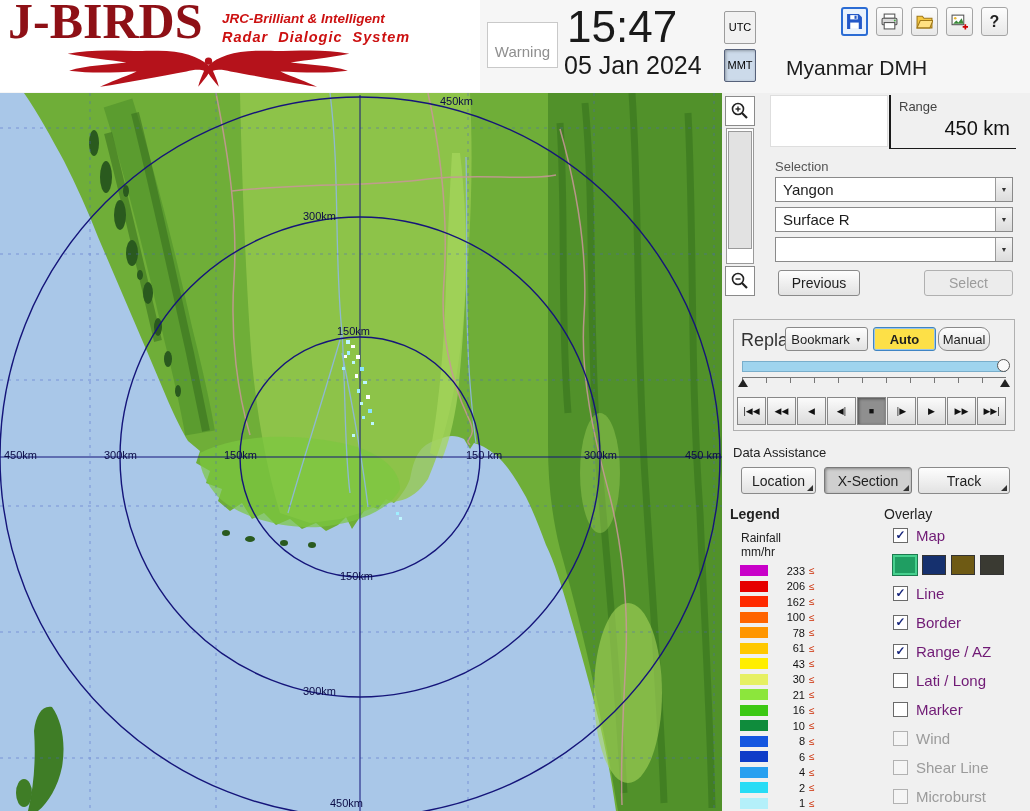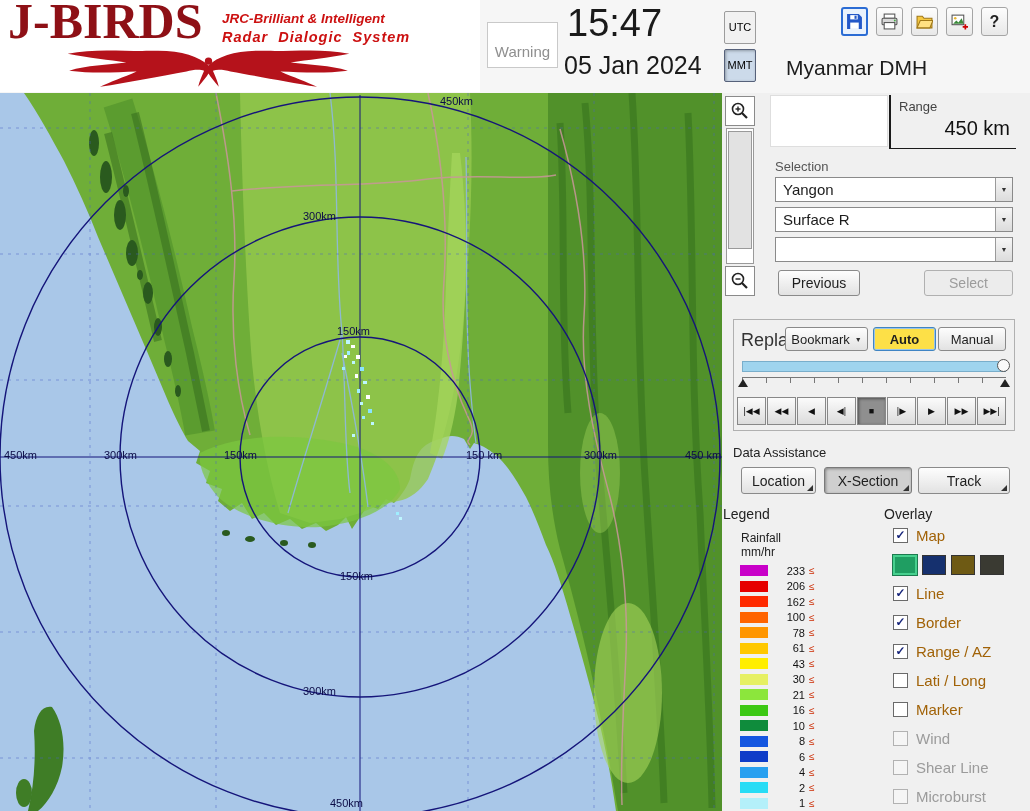--- a/index.html
+++ b/index.html
@@ -9,21 +9,21 @@
   
   .header{position:absolute;left:0;top:0;width:1030px;height:93px;background:#f6f6f6;border-bottom:1px solid #cfcfcf;}
   .logo-zone{position:absolute;left:0;top:0;width:480px;height:92px;background:#ffffff;}
   .logo-title{position:absolute;left:8px;top:-4px;font-family:"Liberation Serif",serif;font-weight:bold;
               font-size:50px;line-height:1.0;color:#8e1016;}
   .tagline1{position:absolute;left:222px;top:11px;font-size:13.5px;font-weight:bold;font-style:italic;color:#cc1111;white-space:pre;}
   .tagline2{position:absolute;left:222px;top:29px;font-size:14.5px;font-weight:bold;font-style:italic;color:#cc1111;letter-spacing:1px;white-space:pre;}
   .eagle{position:absolute;left:6px;top:45px;width:405px;height:44px;}
   .warning-box{position:absolute;left:487px;top:22px;width:71px;height:46px;background:#fff;border:1px solid #c9c9c9;
                color:#8f8f8f;font-size:15px;display:flex;align-items:flex-end;justify-content:center;padding-bottom:7px;box-sizing:border-box;}
-  .clock-time{position:absolute;left:567px;top:2px;font-size:38px;color:#1a1a1a;text-align:center;}
+  .clock-time{position:absolute;left:567px;top:2px;font-size:44px;color:#1a1a1a;text-align:center;}
   .clock-date{position:absolute;left:564px;top:51px;font-size:25px;color:#1a1a1a;}
   .tz-col{position:absolute;left:724px;top:11px;display:flex;flex-direction:column;gap:5px;}
   .tz-btn{width:32px;height:33px;font-size:11px;text-align:center;line-height:31px;background:#f1f1f1;
           border:1px solid #9c9c9c;border-radius:2px;box-sizing:border-box;cursor:default;padding:0;font-family:inherit;}
   .tz-btn.active{background:#ccdaea;border:1px solid #56617a;box-shadow:inset 1px 1px 3px rgba(0,0,0,.3);}
   .icon-row{position:absolute;left:841px;top:7px;display:flex;gap:8px;}
   .icon-btn{width:27px;height:29px;background:linear-gradient(#fdfdfd,#e8e8e8);border:1px solid #a5a5a5;border-radius:3px;
             display:flex;align-items:center;justify-content:center;box-sizing:border-box;padding:0;}
   .icon-btn.active{border:2px solid #2b6cd4;background:#eaf2fc;}
   .icon-btn svg{width:17px;height:17px;}
@@ -67,55 +67,55 @@
   .btn.toggled{background:#fde047;border:1px solid #3f84c4;box-shadow:inset 0 0 0 1px #9cc4e4;font-weight:bold;}
 
   .prev-btn{position:absolute;left:56px;top:177px;width:82px;height:26px;}
   .select-btn{position:absolute;left:202px;top:177px;width:89px;height:26px;}
 
   .replay-box{position:absolute;left:11px;top:226px;width:282px;height:112px;border:1px solid #b0b0b0;box-sizing:border-box;background:#f0f0f0;}
   .replay-label{position:absolute;left:7px;top:10px;font-size:18px;color:#333;}
   .bookmark-btn{position:absolute;left:51px;top:7px;width:83px;height:24px;font-size:13px;gap:5px;}
   .bookmark-btn .dd-arrow{font-size:7px;}
   .auto-btn{position:absolute;left:139px;top:7px;width:63px;height:24px;font-size:13px;}
-  .manual-btn{position:absolute;left:204px;top:7px;width:68px;height:24px;font-size:13px;}
+  .manual-btn{position:absolute;left:204px;top:7px;width:52px;height:24px;font-size:13px;border-radius:9px;}
   .tl-track{position:absolute;left:8px;top:41px;width:264px;height:11px;background:#9fd4ee;border:1px solid #79aecb;box-sizing:border-box;}
   .tl-thumb{position:absolute;right:-5px;top:-3px;width:13px;height:13px;border-radius:50%;background:#fafafa;border:1px solid #555;box-sizing:border-box;}
   .tl-ruler{position:absolute;left:8px;top:57px;width:264px;height:9px;border-top:1px solid #777;
             background:repeating-linear-gradient(90deg,#777 0 1px,transparent 1px 24px);background-size:100% 5px;background-repeat:no-repeat;}
   .tl-marker-left{position:absolute;left:-4px;top:1px;width:0;height:0;border-left:5px solid transparent;border-right:5px solid transparent;border-bottom:8px solid #222;}
   .tl-marker-right{position:absolute;right:-4px;top:1px;width:0;height:0;border-left:5px solid transparent;border-right:5px solid transparent;border-bottom:8px solid #222;}
   .playback-row{position:absolute;left:3px;top:77px;display:flex;gap:1px;}
   .pb-btn{width:29px;height:28px;border:1px solid #888;background:linear-gradient(#fbfbfb,#dcdcdc);font-size:9px;color:#111;
           display:flex;align-items:center;justify-content:center;box-sizing:border-box;padding:0;font-family:inherit;}
   .pb-btn.active{background:#8f8f8f;box-shadow:inset 1px 1px 3px rgba(0,0,0,.45);}
 
   .da-label{position:absolute;left:11px;top:352px;font-size:13px;color:#222;}
   .da-row{position:absolute;left:11px;top:374px;display:flex;}
   .da-btn{position:relative;height:27px;font-size:14px;}
   .da-btn:nth-child(1){margin-left:8px;width:75px;}
   .da-btn:nth-child(2){margin-left:8px;width:88px;}
   .da-btn:nth-child(3){margin-left:6px;width:92px;}
   .corner{position:absolute;right:2px;bottom:2px;width:0;height:0;border-left:6px solid transparent;border-bottom:6px solid #333;}
 
-  .legend-title{position:absolute;left:1px;top:413px;font-size:14px;color:#222;}
+  .legend-title{position:absolute;left:8px;top:413px;font-size:14px;color:#222;font-weight:bold;}
   .legend-unit1{position:absolute;left:19px;top:438px;font-size:12px;color:#222;}
   .legend-unit2{position:absolute;left:19px;top:452px;font-size:12px;color:#222;}
   .legend-scale{position:absolute;left:18px;top:470px;}
   .lg-row{display:flex;align-items:center;height:15.5px;}
   .lg-sw{width:28px;height:11px;display:inline-block;}
   .lg-val{width:28px;margin-left:9px;font-size:11px;color:#111;text-align:right;}
   .lg-lte{margin-left:4px;font-size:10px;color:#cc2a00;}
 
   .overlay-title{position:absolute;left:162px;top:413px;font-size:14px;color:#222;}
   .overlay-list{position:absolute;left:171px;top:432px;width:132px;}
   .ov-row{display:flex;align-items:center;height:21px;margin-bottom:8px;}
   .ov-cb{width:15px;height:15px;background:#fff;border:1px solid #6a6a6a;box-sizing:border-box;margin-right:8px;
          font-size:12px;font-weight:bold;color:#16247a;line-height:13px;text-align:center;}
-  .ov-label{font-size:15px;color:#a16207;}
+  .ov-label{font-size:15px;color:#701a75;}
   .ov-row.disabled .ov-label{color:#9b9b9b;}
   .ov-row.disabled .ov-cb{border-color:#b2b2b2;background:#f5f5f5;}
   .ov-swatches{display:flex;height:22px;margin-bottom:7px;align-items:center;}
   .ov-sw{width:24px;height:20px;margin-right:5px;border:1px solid #333;box-sizing:border-box;}
   .ov-sw.sel{border:2px solid #46d08e;outline:1px solid #1b7a4e;}
 </style>
 </head>
 <body>
 
 <div class="app">

